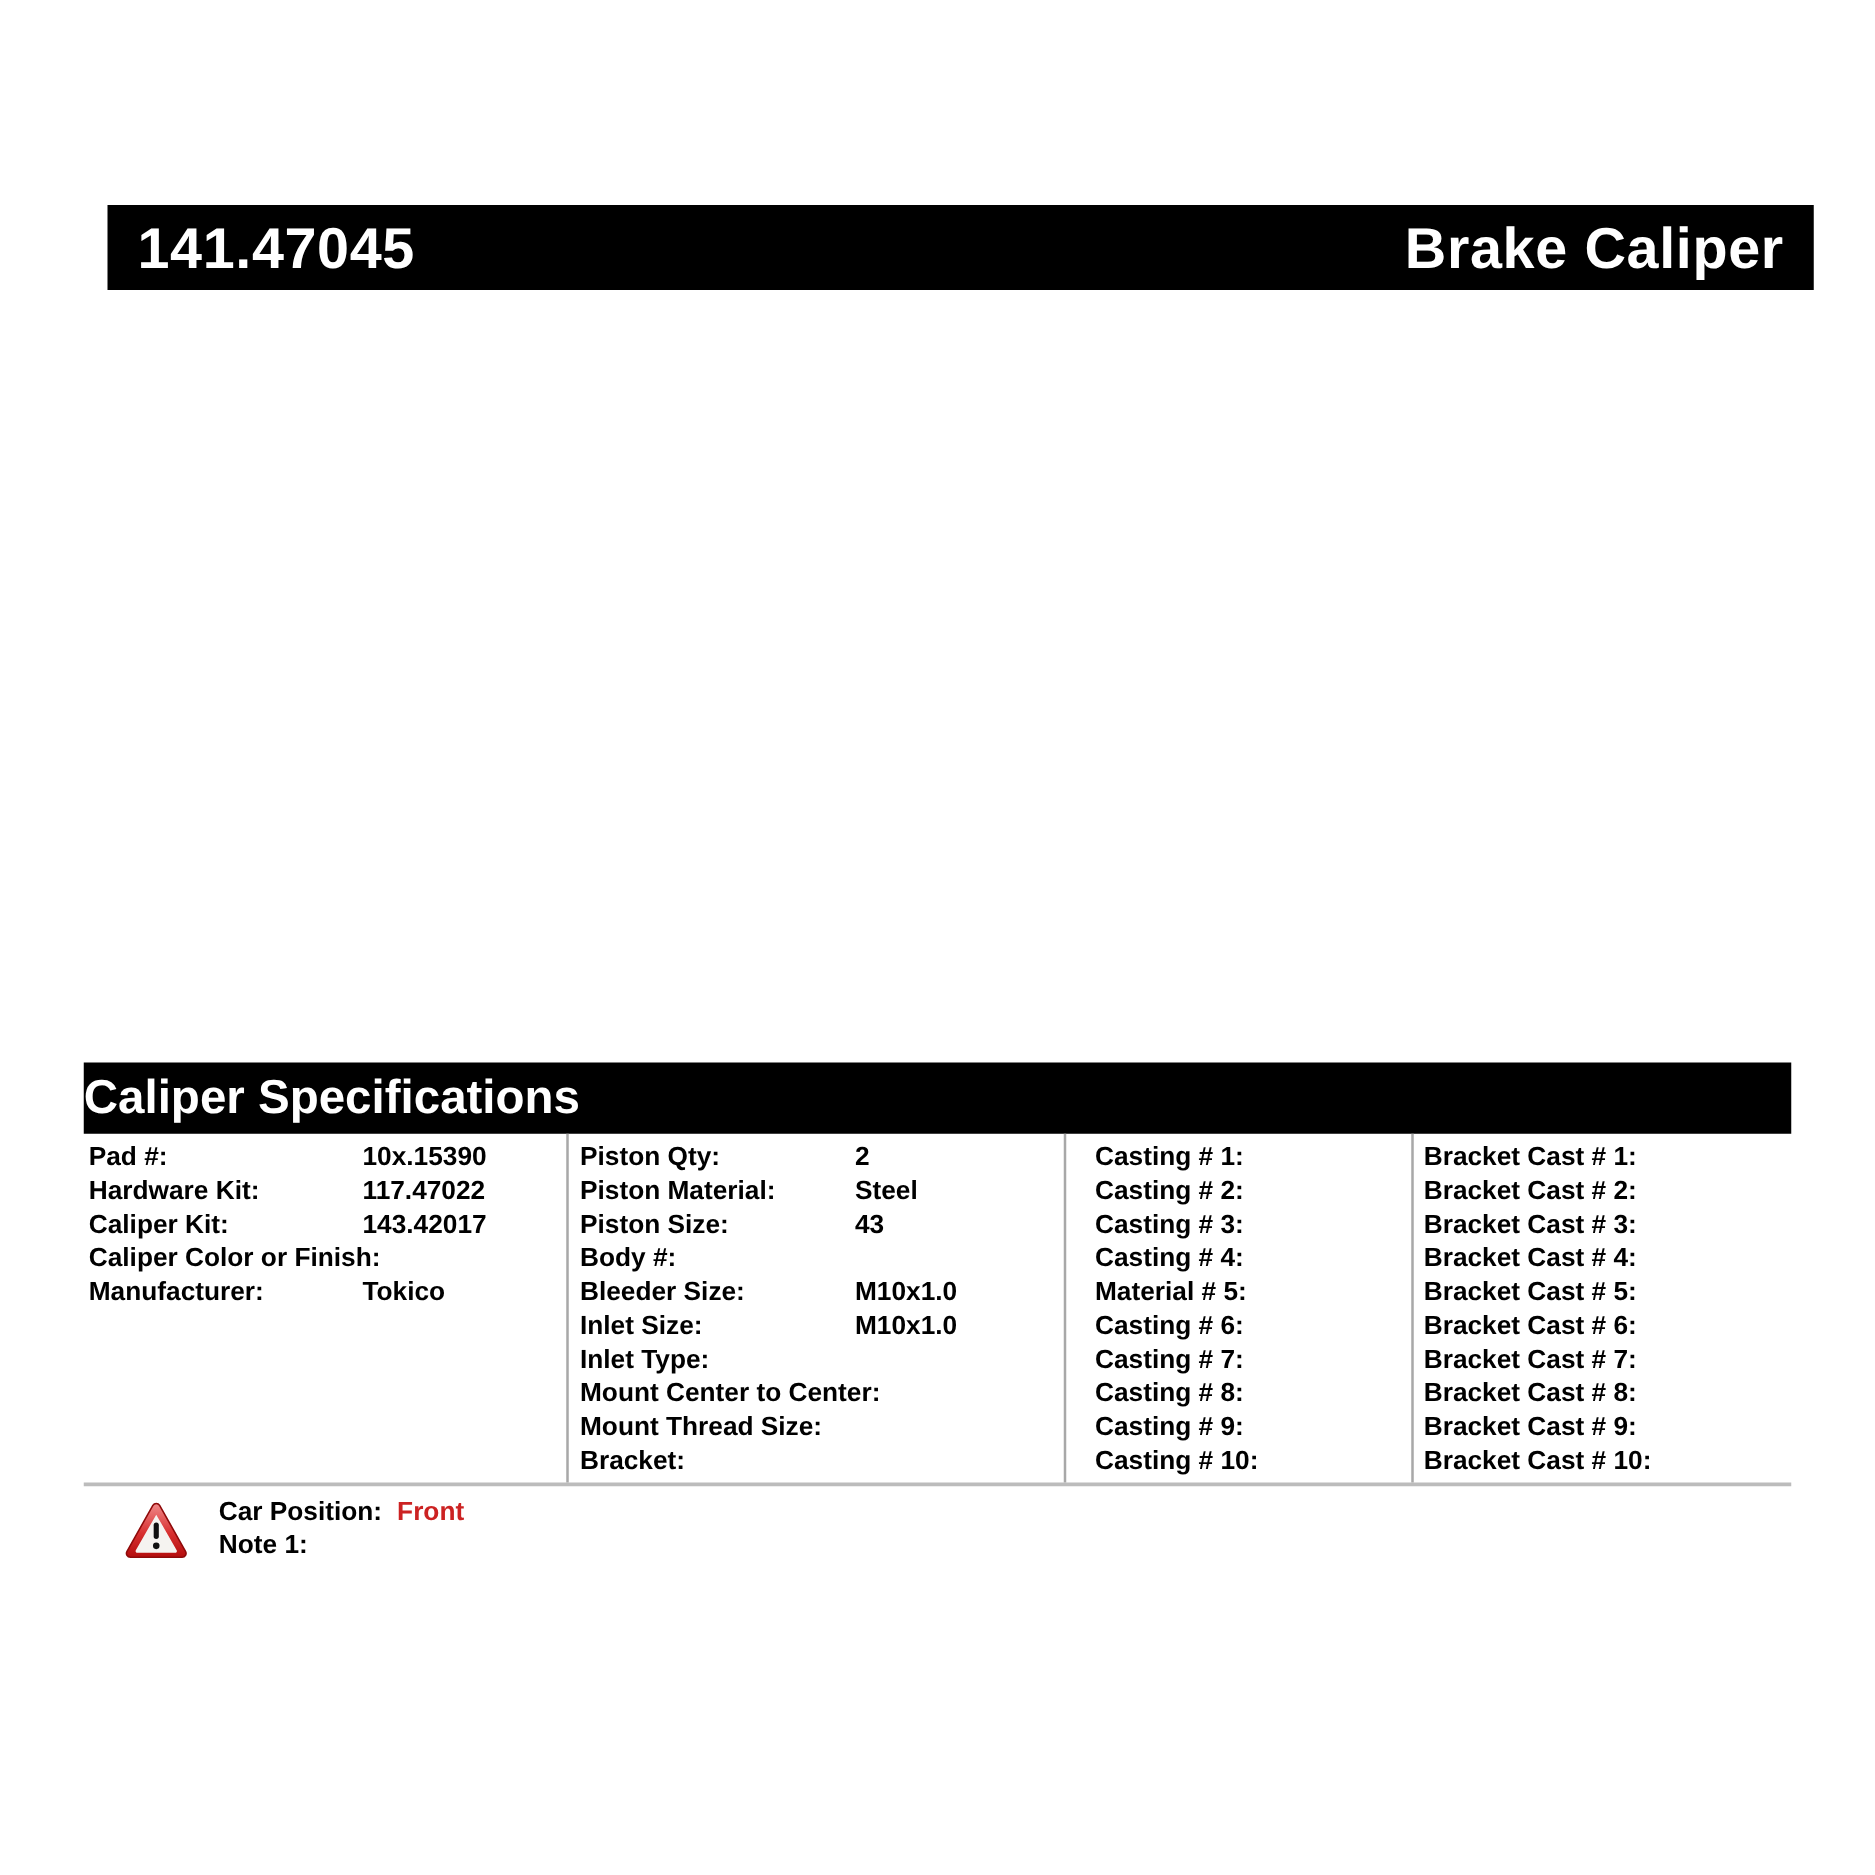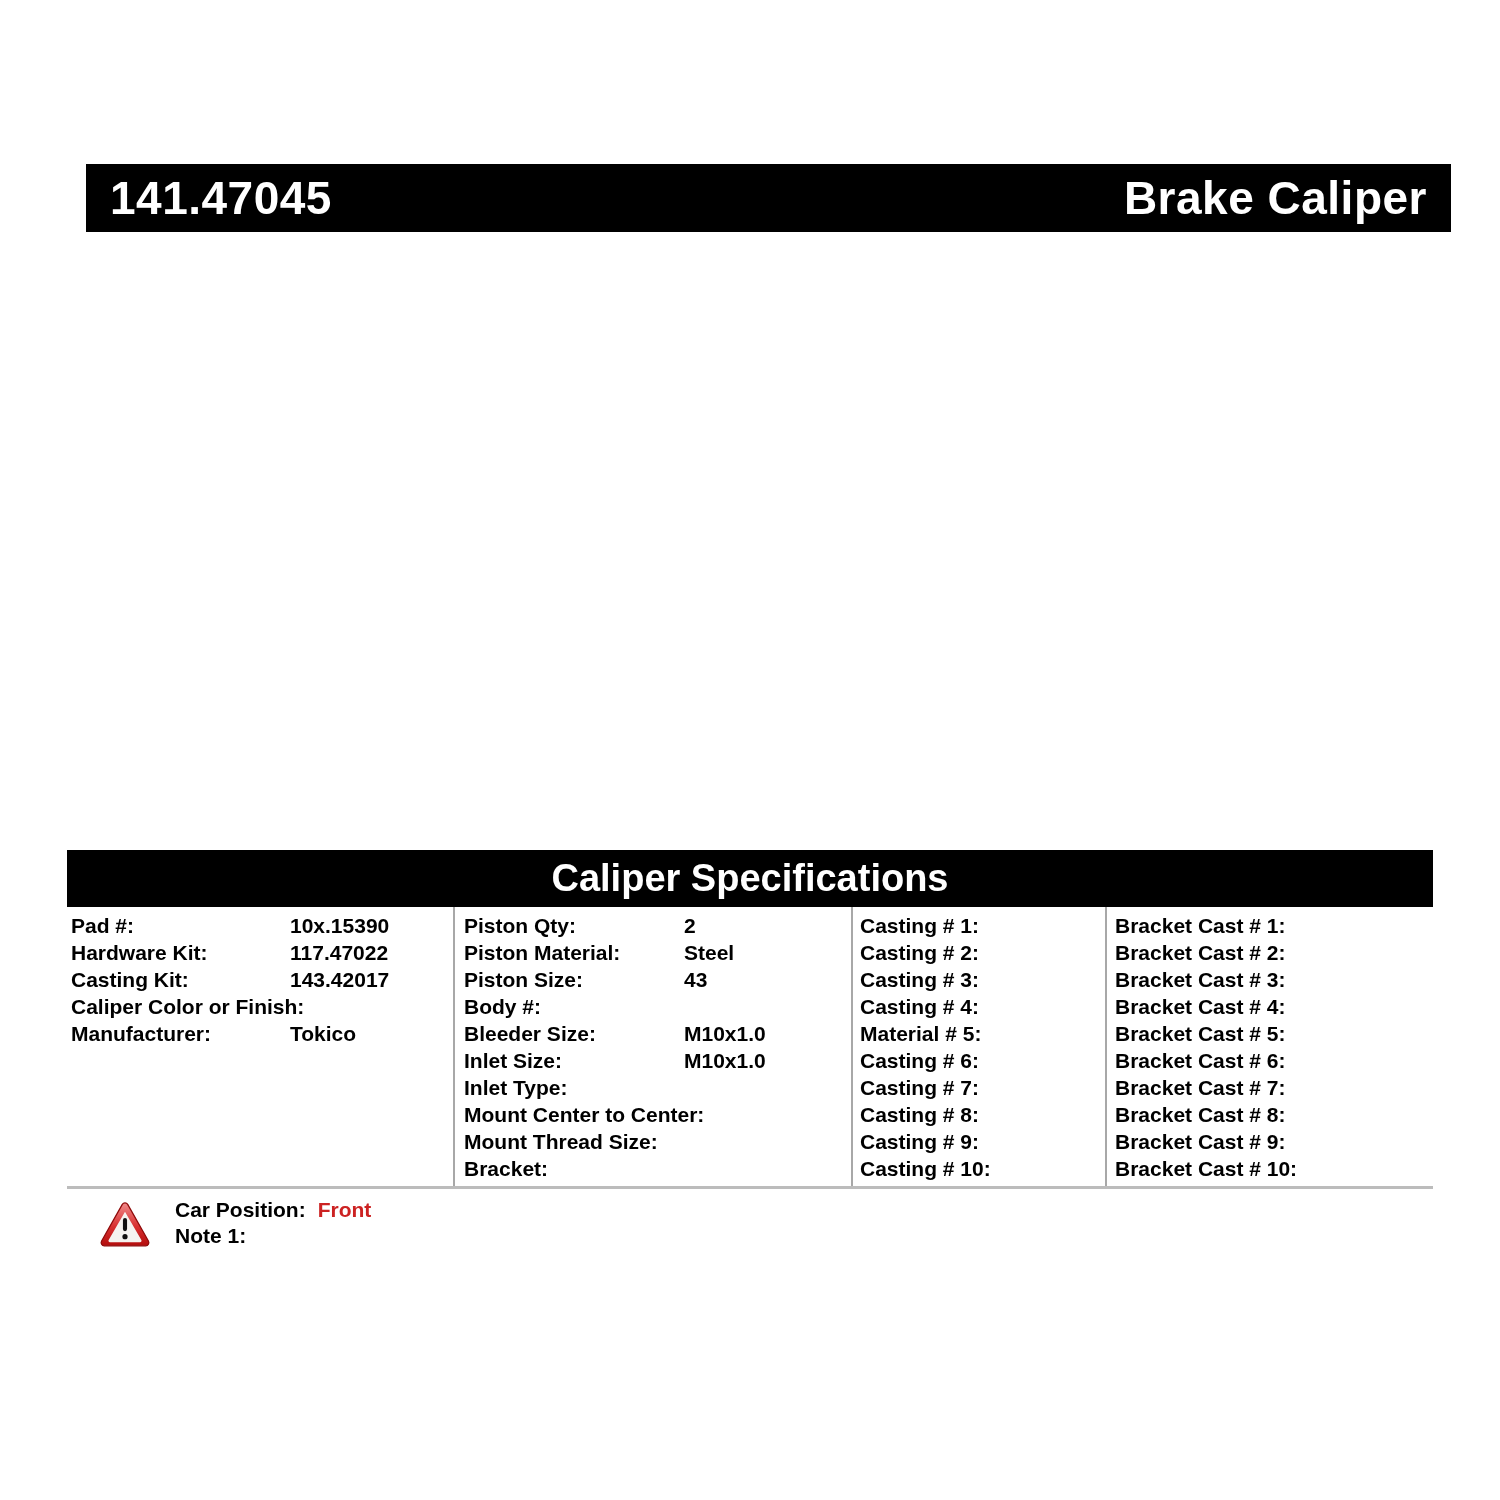--- a/index.html
+++ b/index.html
@@ -10,32 +10,32 @@
   }
   .header-bar{
     position:absolute;left:67px;top:164px;width:1365px;height:68px;
     background:#000;color:#fff;display:flex;justify-content:space-between;
     align-items:center;padding:0 24px;box-sizing:border-box;font-size:46px;
     letter-spacing:0.5px;
     margin-left:19px;
   }
   .spec-bar{
     position:absolute;left:67px;top:850px;width:1366px;height:57px;
-    background:#000;color:#fff;text-align:center;line-height:57px;font-size:38px;
+    background:#000;color:#fff;text-align:left;line-height:57px;font-size:38px;
   }
   .spec-table{
     position:absolute;left:67px;top:907px;width:1366px;height:282px;
     border-bottom:3px solid #bcbcbc;box-sizing:border-box;display:flex;
     font-size:21px;
   }
   .spec-col{box-sizing:border-box;padding-top:5px;}
   .spec-col + .spec-col{border-left:2px solid #a8a8a8;}
   .col-0{width:386px;--lab-x:4px;--val-x:223px;}
   .col-1{width:398px;--lab-x:9px;--val-x:229px;}
-  .col-2{width:254px;--lab-x:7px;--val-x:180px;}
+  .col-2{width:278px;padding-left:16px;--lab-x:7px;--val-x:180px;}
   .col-3{width:304px;--lab-x:8px;--val-x:220px;}
   .spec-row{position:relative;height:27px;line-height:27px;}
   .spec-label{position:absolute;left:var(--lab-x);white-space:nowrap;}
   .spec-value{position:absolute;left:var(--val-x);white-space:nowrap;}
   .footer-icon{position:absolute;left:99px;top:1201px;width:52px;height:46px;}
   .footer-text{position:absolute;left:175px;top:1197px;font-size:21px;line-height:26px;}
   .footer-line{white-space:nowrap;}
   .car-pos-value{color:#cc2222;margin-left:12px;}
 </style>
 </head>
@@ -54,21 +54,21 @@
   <div class="spec-col col-0">
       <div class="spec-row">
         <span class="spec-label">Pad #:</span>
         <span class="spec-value">10x.15390</span>
       </div>
       <div class="spec-row">
         <span class="spec-label">Hardware Kit:</span>
         <span class="spec-value">117.47022</span>
       </div>
       <div class="spec-row">
-        <span class="spec-label">Casting Kit:</span>
+        <span class="spec-label">Caliper Kit:</span>
         <span class="spec-value">143.42017</span>
       </div>
       <div class="spec-row">
         <span class="spec-label">Caliper Color or Finish:</span>
         <span class="spec-value"></span>
       </div>
       <div class="spec-row">
         <span class="spec-label">Manufacturer:</span>
         <span class="spec-value">Tokico</span>
       </div>

